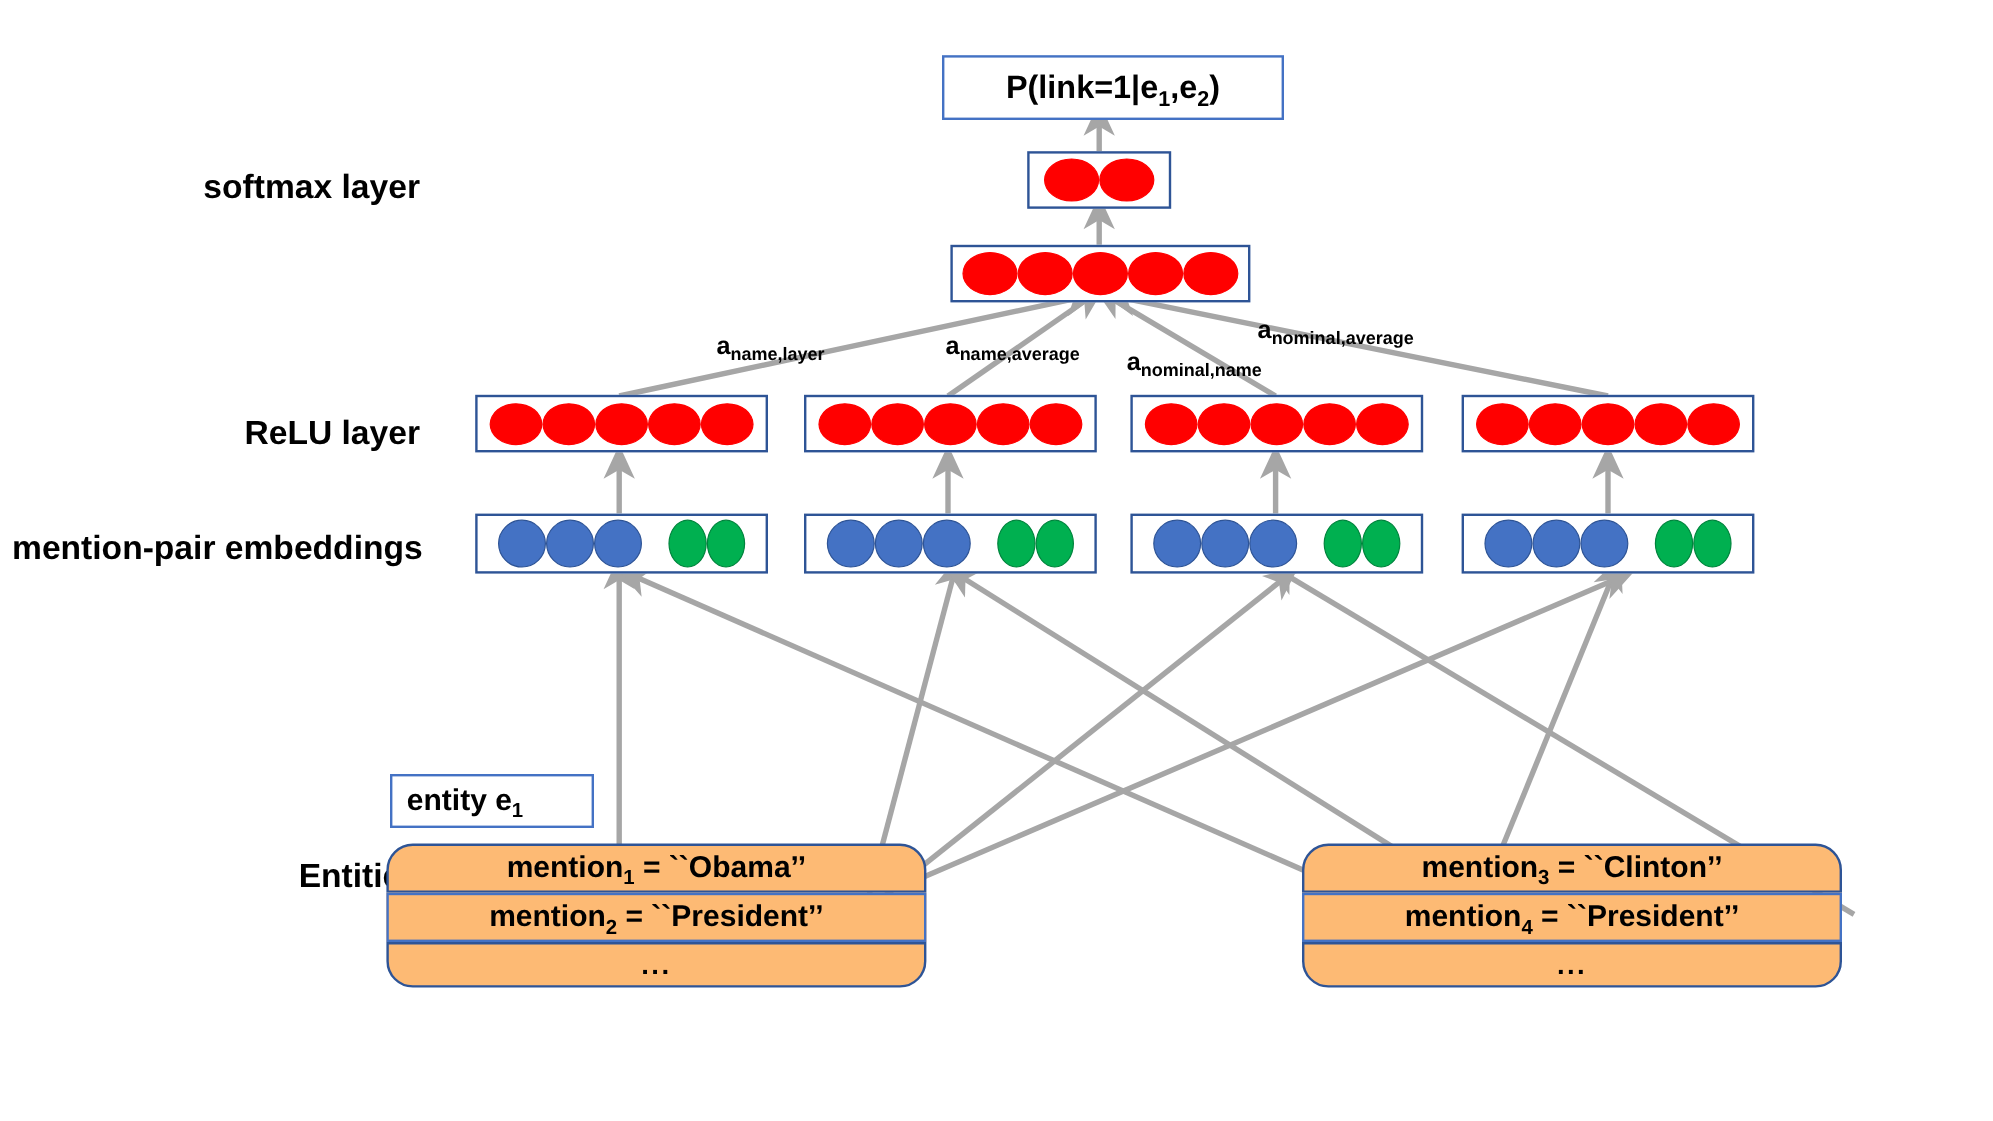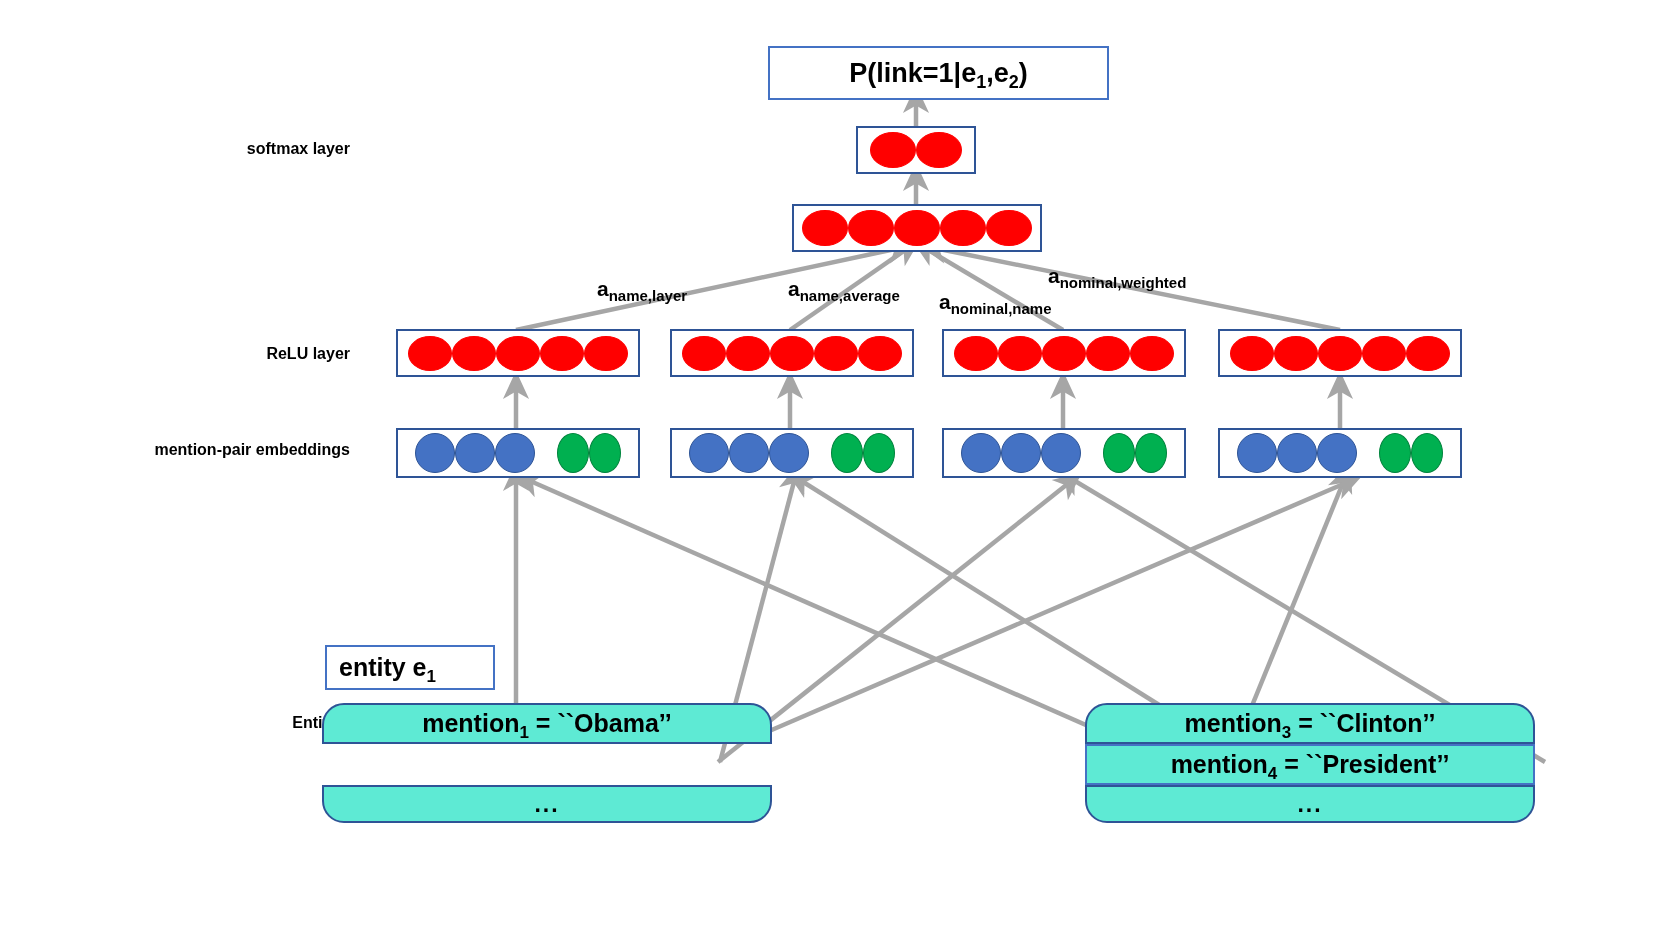--- a/index.html
+++ b/index.html
@@ -20,21 +20,21 @@
     left: 0; top: 0;
     width: 1661px;
     height: 934px;
     pointer-events: none;
   }
 
   
   .layer-label {
     position: absolute;
     font-weight: bold;
-    font-size: 16px;
+    font-size: 28px;
     color: #000000;
     text-align: right;
     white-space: nowrap;
   }
   .attn-label {
     position: absolute;
     font-weight: bold;
     font-size: 21px;
     color: #000000;
     white-space: nowrap;
@@ -113,21 +113,21 @@
   .entity-stack {
     position: absolute;
     box-sizing: border-box;
   }
   .mention-row {
     position: absolute;
     left: 0;
     width: 100%;
     box-sizing: border-box;
     border: 2.5px solid #4472C4;
-    background: #5eead4;
+    background: #fdba74;
     display: flex;
     align-items: center;
     justify-content: center;
   }
   .mention-row.first {
     border: 2.5px solid #2E5496;
     border-top-left-radius: 22px;
     border-top-right-radius: 22px;
   }
   .mention-row.last {
@@ -184,21 +184,21 @@
       <line x1="720" y1="762" x2="795" y2="478"></line>
       <line x1="1545" y1="762" x2="1070" y2="478"></line>
       <line x1="1247" y1="718" x2="1345" y2="478"></line>
       <line x1="1120" y1="740" x2="528" y2="480"></line>
       <line x1="1180" y1="718" x2="800" y2="480"></line>
       <line x1="718" y1="762" x2="1070" y2="482"></line>
       <line x1="760" y1="735" x2="1348" y2="482"></line>
     </g>
   </svg>
 
-  <div class="outbox" style="left:768px; top:46px; width:341px; height:54px;">
+  <div class="outbox" style="left:785px; top:46px; width:285px; height:54px;">
     <span class="outbox-text">
       <span>P(link=1|e</span><span class="sub">1</span><span>,e</span><span class="sub">2</span><span>)</span>
     </span>
   </div>
 
   <div class="layer-label" style="left:30px; top:140px; width:320px;">softmax layer</div>
 
 
   <div class="layer-label" style="left:30px; top:345px; width:320px;">ReLU layer</div>
 
@@ -222,21 +222,21 @@
   <div class="attn-label" style="left:597px; top:277px;">
     <span>a</span><span class="sub">name,layer</span>
   </div>
   <div class="attn-label" style="left:788px; top:277px;">
     <span>a</span><span class="sub">name,average</span>
   </div>
   <div class="attn-label" style="left:939px; top:290px;text-align:right;">
     <span>a</span><span class="sub">nominal,name</span>
   </div>
   <div class="attn-label" style="left:1048px; top:264px;">
-    <span>a</span><span class="sub">nominal,weighted</span>
+    <span>a</span><span class="sub">nominal,average</span>
   </div>
 
   <div class="nodebox" style="left:396px; top:329px; width:244px; height:48px;">
     <span class="node red" style="width:42px;height:33px;"></span>
     <span class="node red" style="width:42px;height:33px;"></span>
     <span class="node red" style="width:42px;height:33px;"></span>
     <span class="node red" style="width:42px;height:33px;"></span>
     <span class="node red" style="width:42px;height:33px;"></span>
   </div>
   <div class="nodebox" style="left:670px; top:329px; width:244px; height:48px;">
@@ -299,20 +299,25 @@
       <span>entity e</span><span class="sub">1</span>
     </span>
   </div>
 
   <div class="entity-stack" style="left:322px; top:703px; width:450px; height:120px;">
     <div class="mention-row first" style="top:0px; height:41px;">
       <span class="mention-text">
         <span>mention</span><span class="sub">1</span><span>  =  ``Obama’’</span>
       </span>
     </div>
+    <div class="mention-row" style="top:41px; height:41px;">
+      <span class="mention-text">
+        <span>mention</span><span class="sub">2</span><span> = ``President’’</span>
+      </span>
+    </div>
     <div class="mention-row last" style="top:82px; height:38px;">
       <span class="ellipsis-text">...</span>
     </div>
   </div>
 
 
   <div class="entity-stack" style="left:1085px; top:703px; width:450px; height:120px;">
     <div class="mention-row first" style="top:0px; height:41px;">
       <span class="mention-text">
         <span>mention</span><span class="sub">3</span><span>  =  ``Clinton’’</span>

